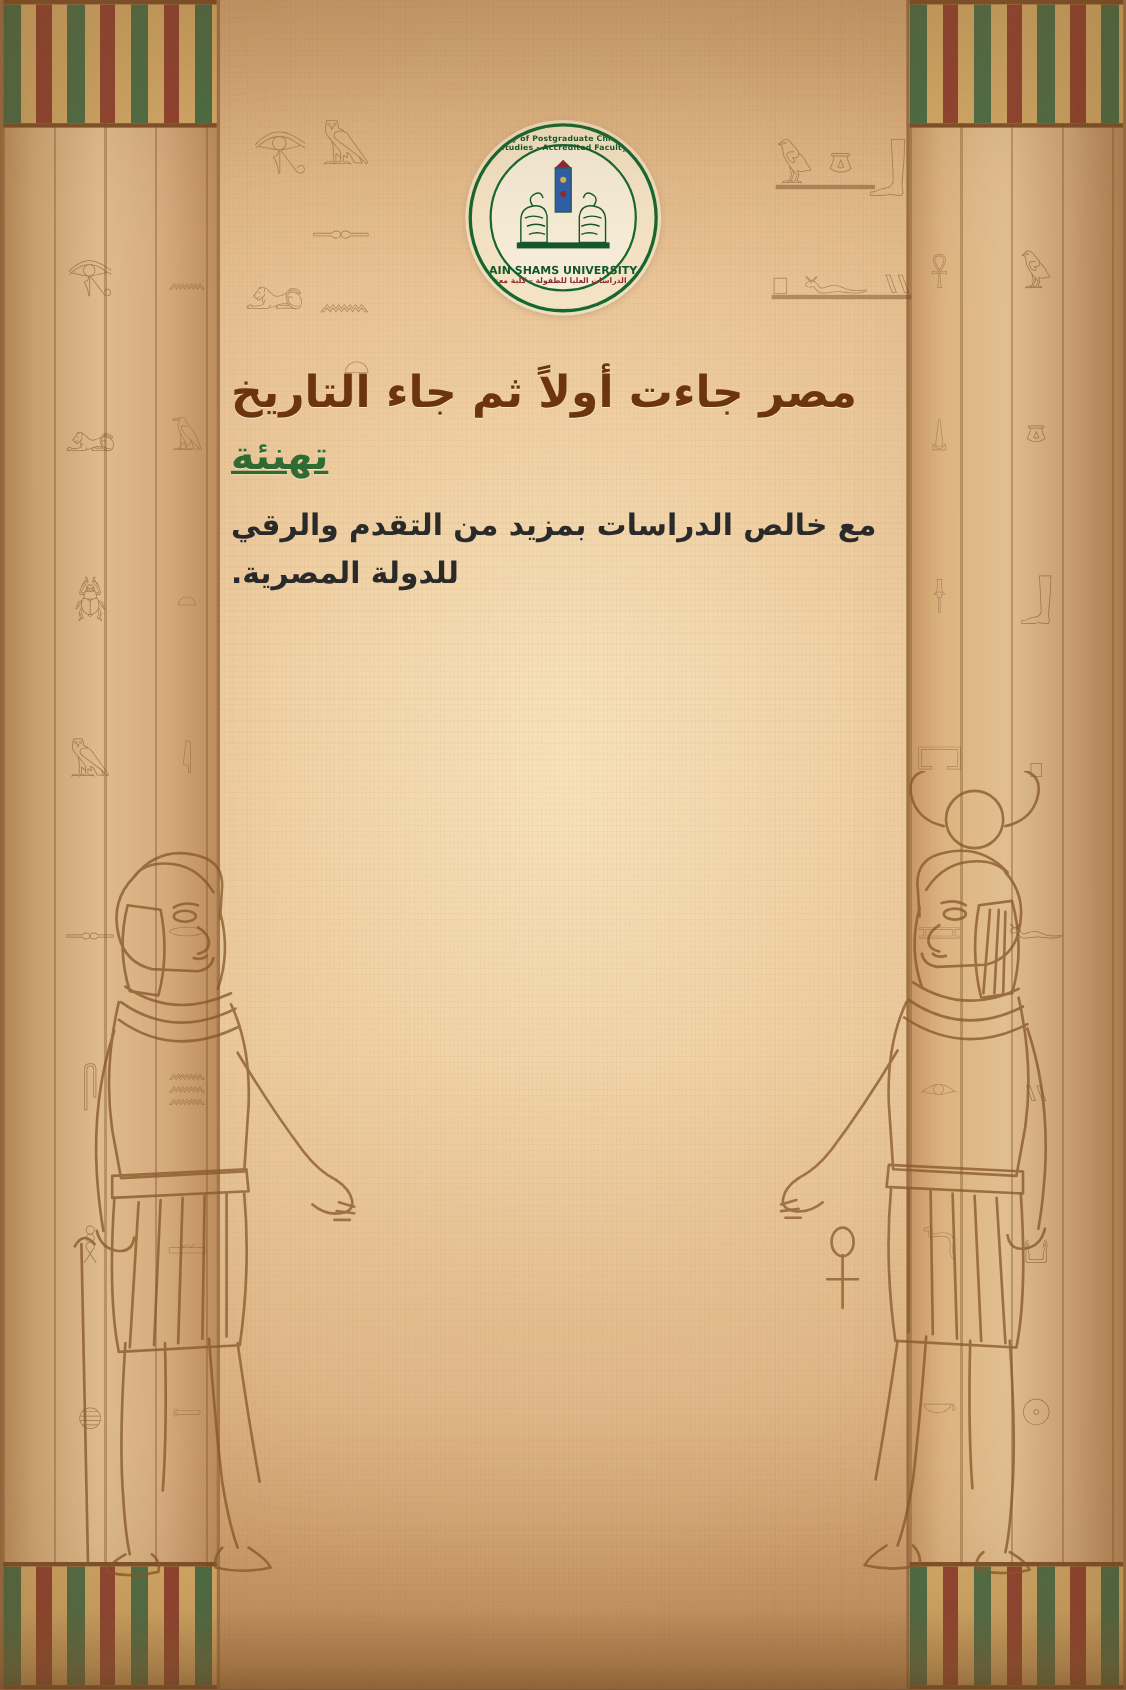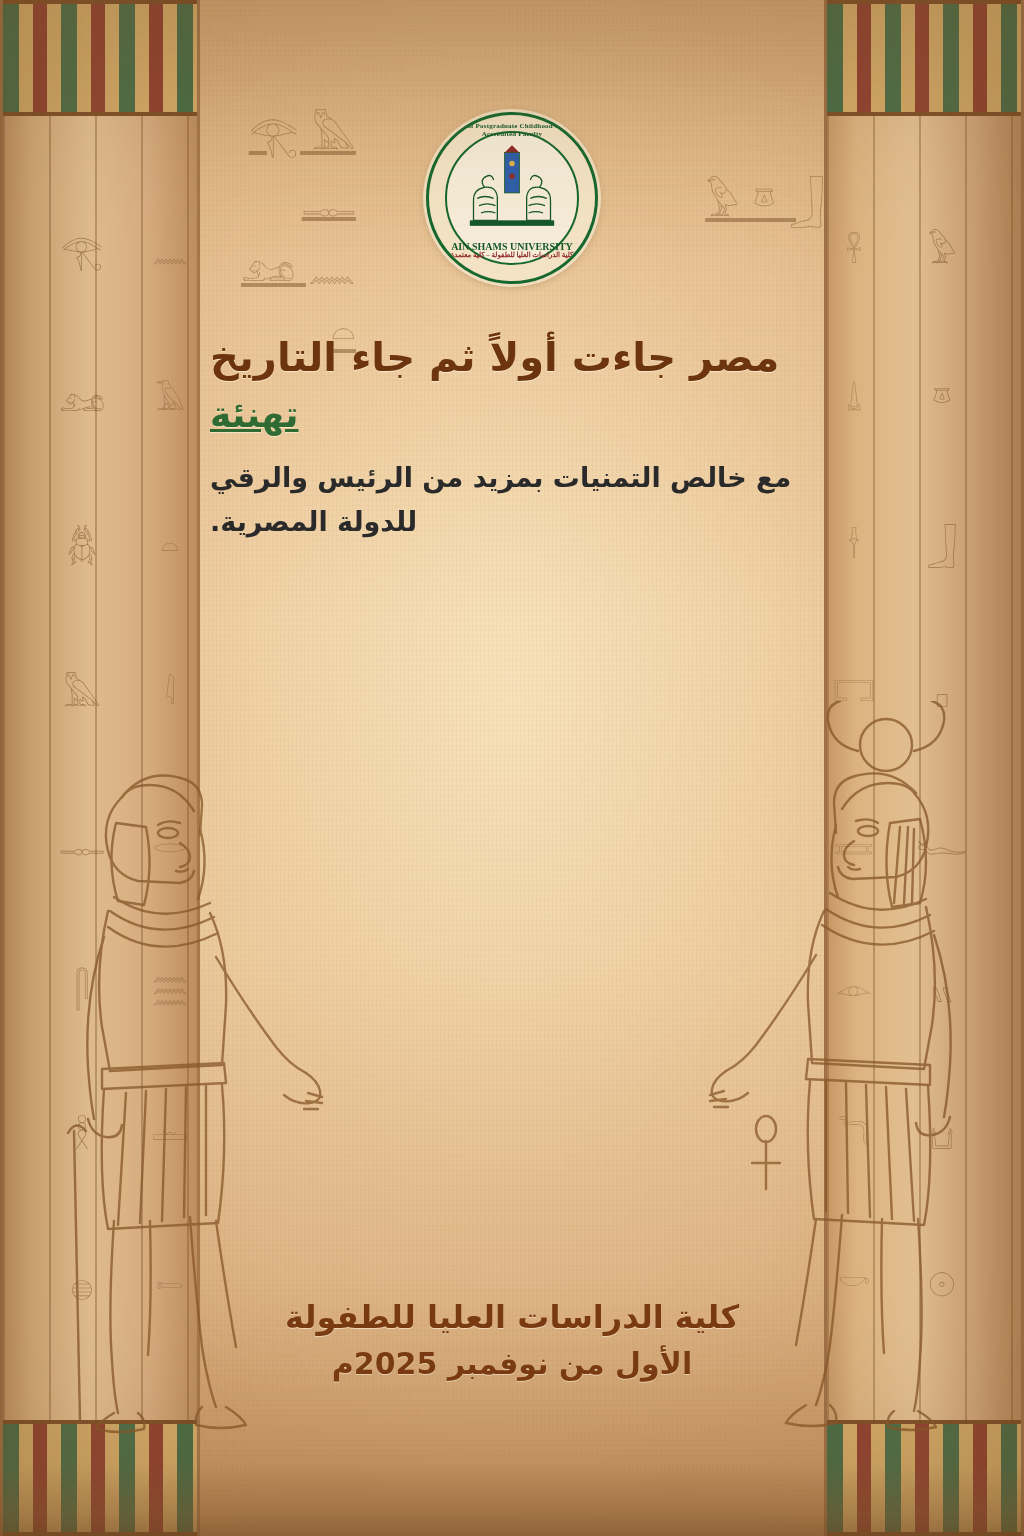--- a/index.html
+++ b/index.html
@@ -111,21 +111,21 @@
     height: 200px;
     width: 150px;
     display: flex;
     flex-direction: column;
     align-items: center;
     justify-content: space-around;
     color: rgba(112, 72, 34, 0.45);
     font-size: 40px;
     user-select: none;
   }
-  .glyph-band.bl { left: 206px; text-decoration: underline; }
+  .glyph-band.bl { left: 187px; }
   .glyph-band.br { right: 184px; text-decoration: underline; }
 
   .glyph-row {
     display: flex;
     gap: 14px;
     align-items: center;
   }
 
   
   .figure {
@@ -149,21 +149,20 @@
     height: 172px;
   }
   .logo-ring {
     position: absolute;
     inset: 0;
     border-radius: 50%;
     background: #f3e3c4;
     border: 3px solid #17682f;
     box-shadow: 0 0 0 3px rgba(243, 227, 196, 0.9), 0 2px 8px rgba(80, 50, 20, 0.35);
     overflow: hidden;
-    font-family: Liberation Serif, serif;
   }
   .logo-inner {
     position: absolute;
     inset: 16px;
     border-radius: 50%;
     background: #f6ecd7;
     border: 2px solid #17682f;
   }
   .logo-en-top, .logo-en-bottom, .logo-ar {
     position: absolute;
@@ -306,20 +305,21 @@
     <span>𓆓</span>
     <span>𓎡</span>
   </div>
 
   <div class="glyph-band bl">
     <div class="glyph-row">𓂀 𓅓 𓊃</div>
     <div class="glyph-row">𓃭 𓈖 𓏏</div>
   </div>
   <div class="glyph-band br">
     <div class="glyph-row">𓅱 𓎼 𓃀</div>
+    <div class="glyph-row">𓊪 𓆑 𓏭</div>
   </div>
 
   <div class="logo-wrap">
     <div class="logo-ring">
       <div class="logo-inner"></div>
       <div class="logo-en-top">Faculty of Postgraduate Childhood Studies - Accredited Faculty</div>
       <div class="logo-art">
         <svg viewBox="0 0 120 92" xmlns="http://www.w3.org/2000/svg">
           <rect x="52" y="4" width="16" height="44" fill="#2f5fa8" stroke="#16582a" stroke-width="1"></rect>
           <polygon points="52,4 60,-4 68,4" fill="#8d2b2b"></polygon>
@@ -339,21 +339,21 @@
       </div>
       <div class="logo-en-bottom">AIN SHAMS UNIVERSITY</div>
       <div class="logo-ar">كلية الدراسات العليا للطفولة – كلية معتمدة</div>
     </div>
   </div>
 
   <div class="content">
     <div class="headline">مصر جاءت أولاً ثم جاء التاريخ</div>
     <div class="subhead">تهنئة</div>
     <div class="body-text">
-      <p class="p2">مع خالص التمنيات بمزيد من الرئيس والرقي للدولة المصرية.</p>
+      <p class="p2">مع خالص الدراسات بمزيد من التقدم والرقي للدولة المصرية.</p>
     </div>
   </div>
 
   <div class="figure left">
     <svg viewBox="0 0 300 740" xmlns="http://www.w3.org/2000/svg">
       <g fill="none" stroke="#8a5a2c" stroke-width="2.4" stroke-linecap="round" stroke-linejoin="round" opacity="0.85">
 
         <path d="M92 96 q-22 22 -14 54 q6 24 30 30 l42 2 q12 -2 14 -12"></path>
         <path d="M164 110 q-16 -26 -44 -26 q-20 0 -28 12"></path>
 
@@ -442,20 +442,16 @@
 
         <path d="M214 710 q14 8 18 16 q-24 6 -48 0 q-2 -10 6 -16"></path>
         <path d="M102 704 q-16 10 -20 18 q26 6 50 0 q2 -10 -6 -18"></path>
 
         <path d="M62 440 l0 48 M48 462 l28 0"></path>
         <ellipse cx="62" cy="428" rx="10" ry="13"></ellipse>
       </g>
     </svg>
   </div>
 
-  <div class="footer">
-    <div class="f1">كلية الدراسات العليا للطفولة</div>
-    <div class="f2">الأول من نوفمبر 2025م</div>
-  </div>
 
   <div class="bottom-band"></div>
   <div class="vignette"></div>
 </div>
 
 </body></html>

